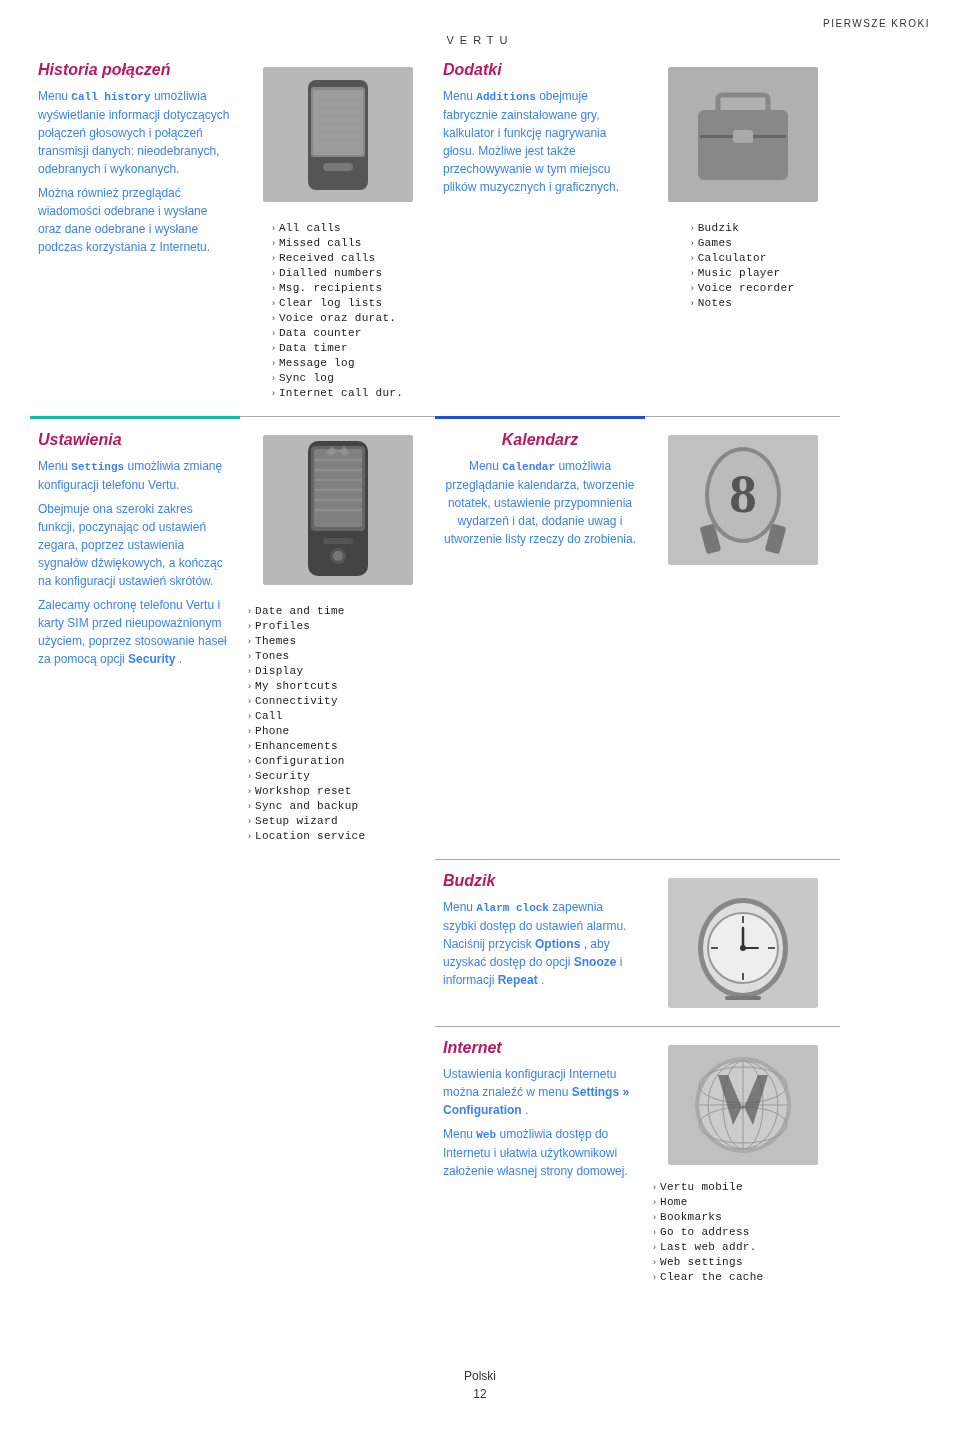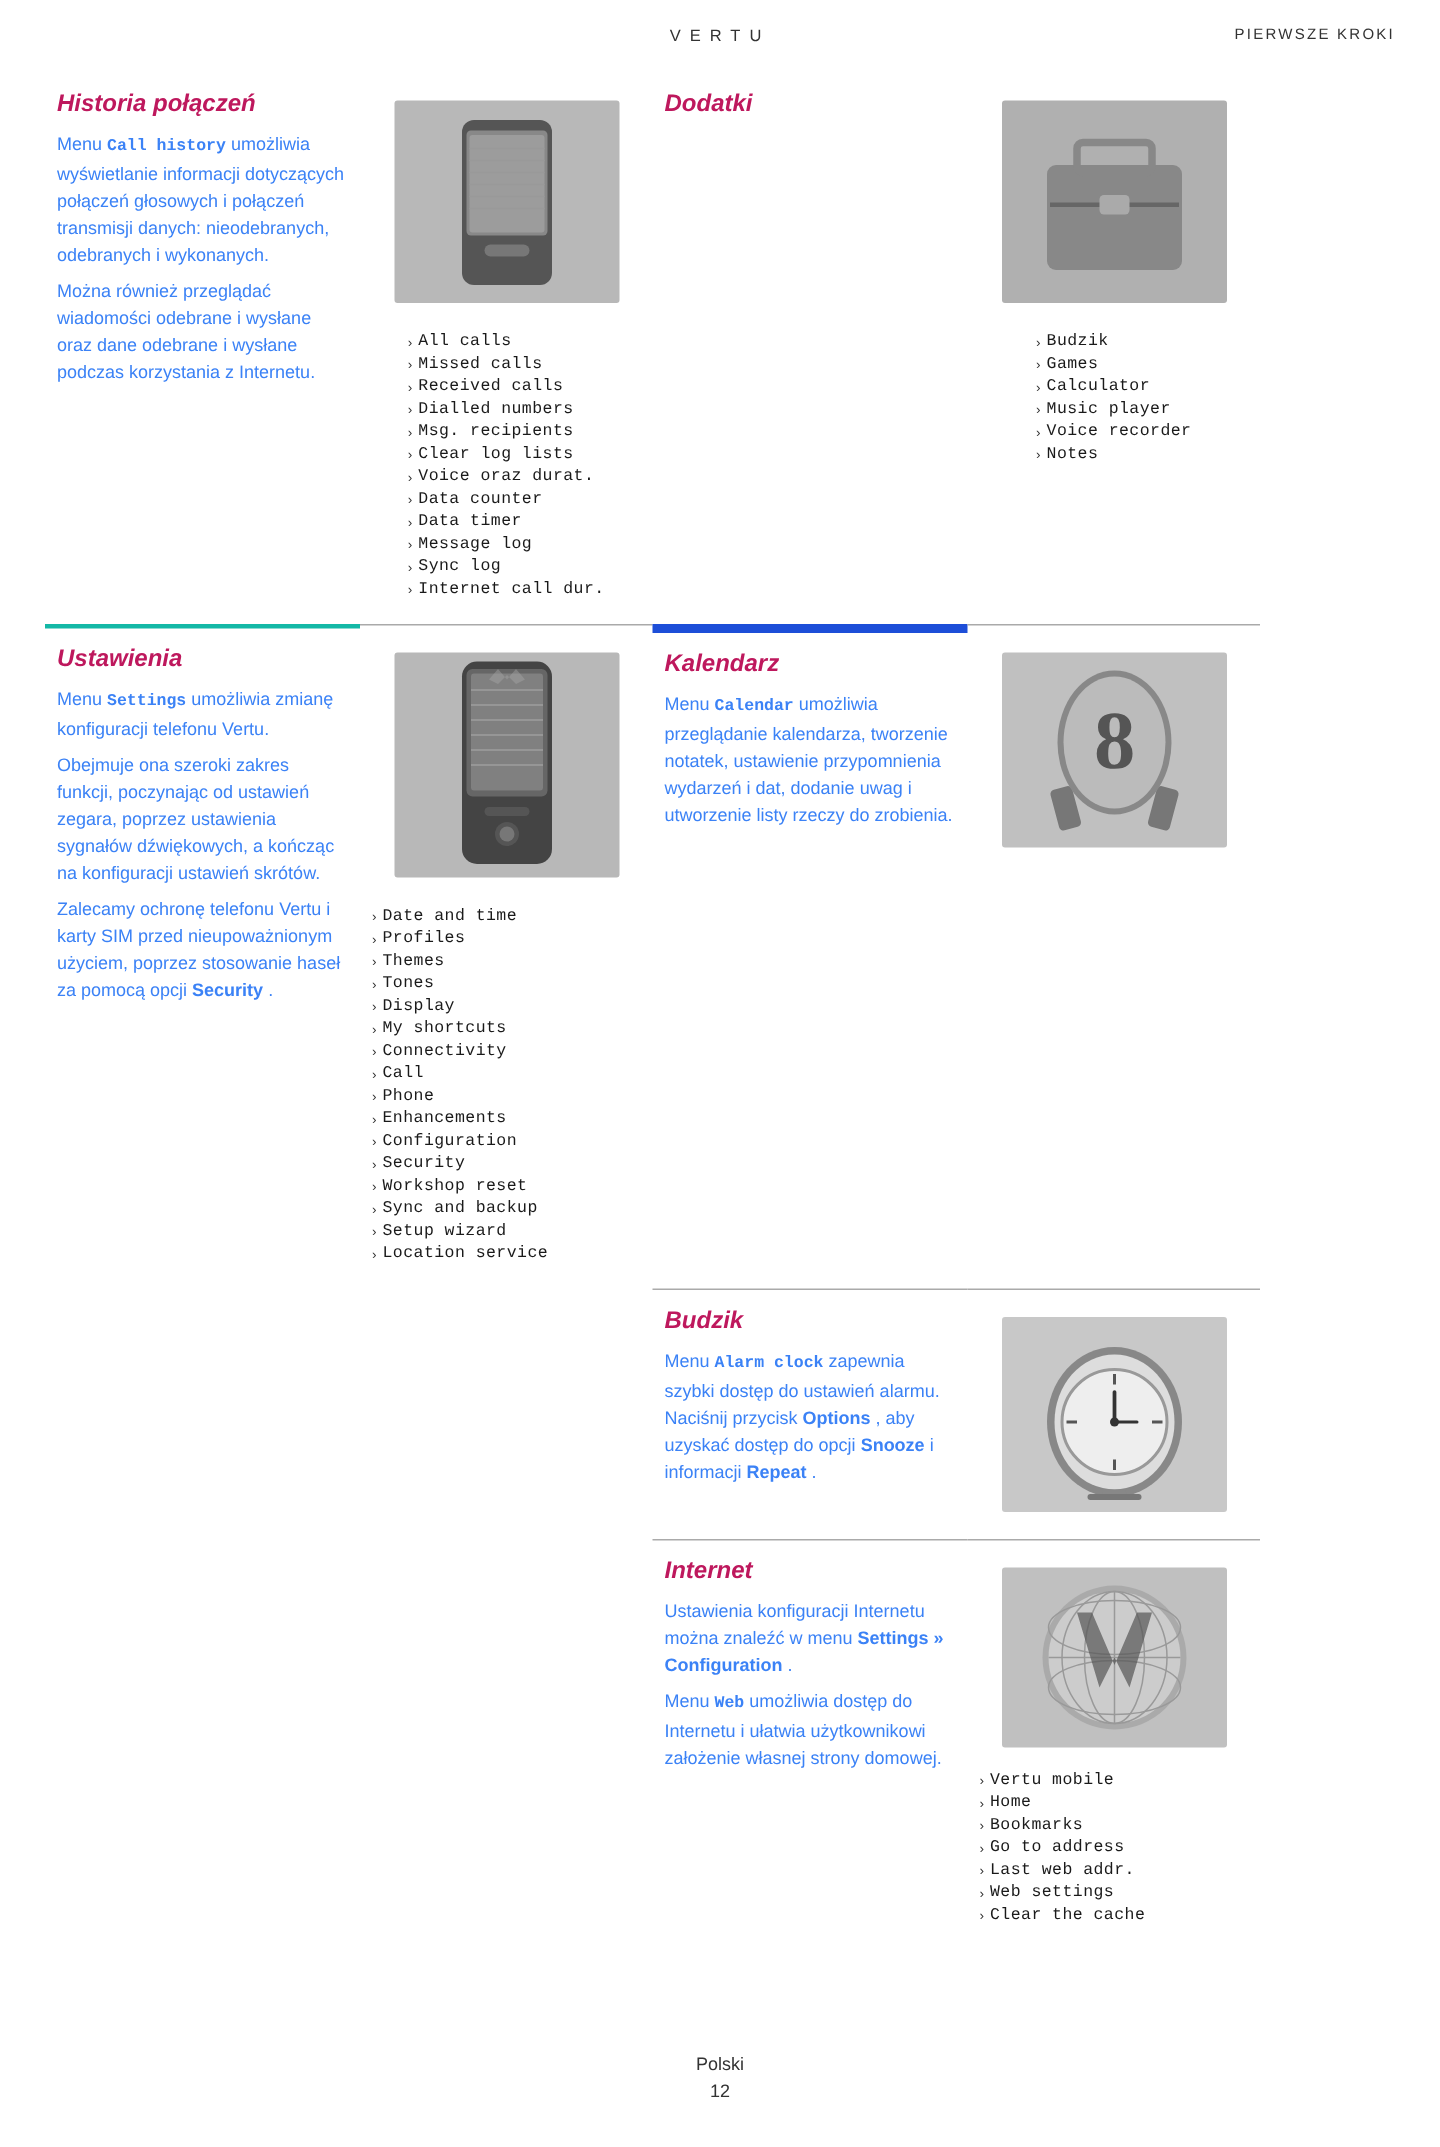--- a/index.html
+++ b/index.html
@@ -31,21 +31,21 @@
     }
     .header-brand {
       font-size: 11px;
       letter-spacing: 6px;
       text-transform: uppercase;
       color: #333;
       text-align: center;
       position: absolute;
       left: 50%;
       transform: translateX(-50%);
-      top: 18px;
+      top: 34px;
     }
 
     
     .main-content {
       display: grid;
       grid-template-columns: 210px 195px 210px 195px;
       gap: 0;
       padding: 0 30px;
       margin-top: 10px;
     }
@@ -150,21 +150,22 @@
       display: flex;
       flex-direction: column;
       align-items: center;
       border-top: 1px solid #aaa;
     }
     
     .col3-mid {
       grid-column: 3;
       grid-row: 2;
       padding: 12px 8px 8px 8px;
-      border-top: 6px solid #1d4ed8;
+      border-top: 3px solid #1d4ed8;
+      text-align: center;
     }
     
     .col4-mid {
       grid-column: 4;
       grid-row: 2;
       padding: 8px 8px 8px 8px;
       display: flex;
       flex-direction: column;
       align-items: center;
       border-top: 1px solid #aaa;
@@ -309,20 +310,26 @@
         </li>
       <li>
           <span class="menu-arrow">›</span>
           <span class="menu-item-text">Internet call dur.</span>
         </li>
     </ul>
   </div>
 
   <div class="col3-top">
     <div class="section-title">Dodatki</div>
+    <div class="section-body">
+      <p>
+        Menu <span class="bold-mono">Additions</span>
+        <span>obejmuje fabrycznie zainstalowane gry, kalkulator i funkcję nagrywania głosu. Możliwe jest także przechowywanie w tym miejscu plików muzycznych i graficznych.</span>
+      </p>
+    </div>
   </div>
 
   <div class="col4-top">
 
     <div class="img-box" style="width:150px; height:135px; background:#b0b0b0; border-radius:2px; position:relative; overflow:hidden;">
       <svg width="110" height="120" viewBox="0 0 110 120">
 
         <rect x="10" y="35" width="90" height="70" rx="6" fill="#888"></rect>
         <rect x="30" y="20" width="50" height="20" rx="4" fill="none" stroke="#888" stroke-width="5"></rect>
         <rect x="12" y="60" width="86" height="3" fill="#666"></rect>

